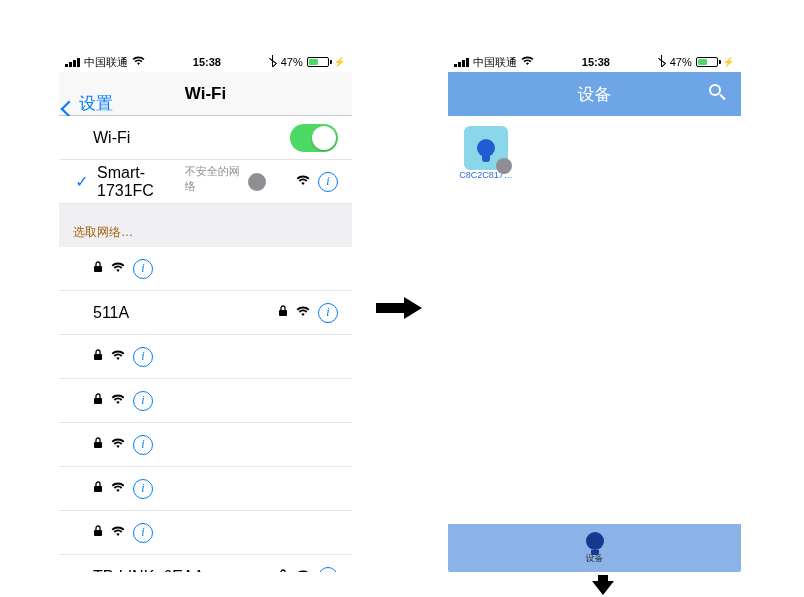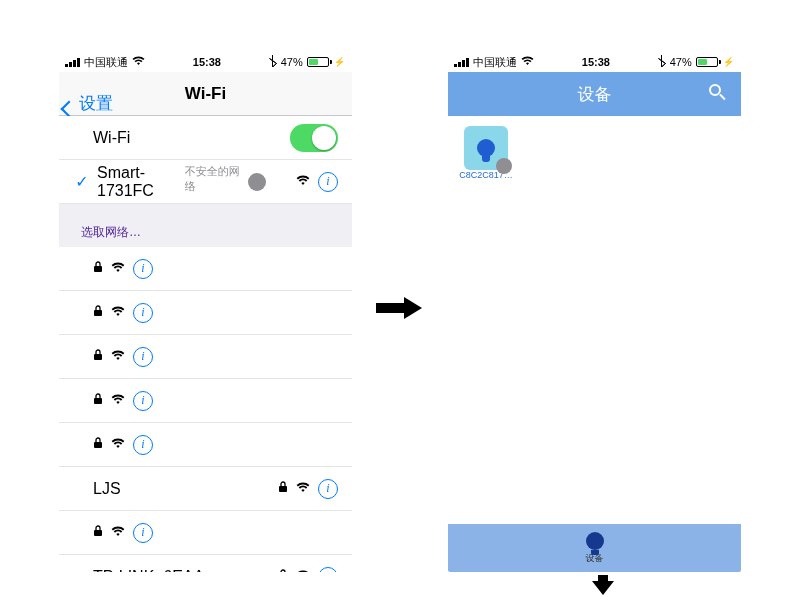--- a/index.html
+++ b/index.html
@@ -89,21 +89,21 @@
   
   .wifi-g { font-size:13px; }
 
   .info {
     width:20px; height:20px; border:1.5px solid #007aff; border-radius:50%;
     color:#007aff; display:flex; align-items:center; justify-content:center;
     font-size:12px; font-family: Georgia, serif; font-style:italic;
   }
 
   .section-header {
-    padding: 20px 14px 6px 22px; font-size:12px; color:#4c1d95;
+    padding: 20px 14px 6px 14px; font-size:12px; color:#a16207;
     background:#efeff4;
   }
 
   .net-row { padding-left: 34px; }
 
   
   .app-nav {
     height:44px; background:#6ea5e6; display:flex; align-items:center; justify-content:center;
     color:#fff; position:relative;
   }
@@ -245,69 +245,69 @@
               <rect x="1" y="5" width="8" height="6" rx="1" fill="#000"></rect>
               <path d="M3 5 V3 a2 2 0 0 1 4 0 V5" fill="none" stroke="#000" stroke-width="1.3"></path>
             </svg></span>
         <span class="wifi-g"><svg width="14" height="11" viewBox="0 0 14 11">
               <path d="M7 10 L5.3 8.1 a2.3 2.3 0 0 1 3.4 0 Z M2.7 5.3 a6.3 6.3 0 0 1 8.6 0 l-1.3 1.4 a4.3 4.3 0 0 0 -6 0 Z M0.6 3 a9.5 9.5 0 0 1 12.8 0 l-1.3 1.4 a7.5 7.5 0 0 0 -10.2 0 Z" fill="#000"></path>
             </svg></span>
         <span class="info">i</span>
       </div>
     </div>
     <div class="row net-row">
-      <div class="right-icons">
-        <span class="lock"><svg width="10" height="12" viewBox="0 0 10 12">
-              <rect x="1" y="5" width="8" height="6" rx="1" fill="#000"></rect>
-              <path d="M3 5 V3 a2 2 0 0 1 4 0 V5" fill="none" stroke="#000" stroke-width="1.3"></path>
-            </svg></span>
-        <span class="wifi-g"><svg width="14" height="11" viewBox="0 0 14 11">
-              <path d="M7 10 L5.3 8.1 a2.3 2.3 0 0 1 3.4 0 Z M2.7 5.3 a6.3 6.3 0 0 1 8.6 0 l-1.3 1.4 a4.3 4.3 0 0 0 -6 0 Z M0.6 3 a9.5 9.5 0 0 1 12.8 0 l-1.3 1.4 a7.5 7.5 0 0 0 -10.2 0 Z" fill="#000"></path>
-            </svg></span>
-        <span class="info">i</span>
-      </div>
-    </div>
-    <div class="row net-row">
-      <div class="right-icons">
-        <span class="lock"><svg width="10" height="12" viewBox="0 0 10 12">
-              <rect x="1" y="5" width="8" height="6" rx="1" fill="#000"></rect>
-              <path d="M3 5 V3 a2 2 0 0 1 4 0 V5" fill="none" stroke="#000" stroke-width="1.3"></path>
-            </svg></span>
-        <span class="wifi-g"><svg width="14" height="11" viewBox="0 0 14 11">
-              <path d="M7 10 L5.3 8.1 a2.3 2.3 0 0 1 3.4 0 Z M2.7 5.3 a6.3 6.3 0 0 1 8.6 0 l-1.3 1.4 a4.3 4.3 0 0 0 -6 0 Z M0.6 3 a9.5 9.5 0 0 1 12.8 0 l-1.3 1.4 a7.5 7.5 0 0 0 -10.2 0 Z" fill="#000"></path>
-            </svg></span>
-        <span class="info">i</span>
-      </div>
-    </div>
-    <div class="row net-row">
-      <div class="right-icons">
-        <span class="lock"><svg width="10" height="12" viewBox="0 0 10 12">
-              <rect x="1" y="5" width="8" height="6" rx="1" fill="#000"></rect>
-              <path d="M3 5 V3 a2 2 0 0 1 4 0 V5" fill="none" stroke="#000" stroke-width="1.3"></path>
-            </svg></span>
-        <span class="wifi-g"><svg width="14" height="11" viewBox="0 0 14 11">
-              <path d="M7 10 L5.3 8.1 a2.3 2.3 0 0 1 3.4 0 Z M2.7 5.3 a6.3 6.3 0 0 1 8.6 0 l-1.3 1.4 a4.3 4.3 0 0 0 -6 0 Z M0.6 3 a9.5 9.5 0 0 1 12.8 0 l-1.3 1.4 a7.5 7.5 0 0 0 -10.2 0 Z" fill="#000"></path>
-            </svg></span>
-        <span class="info">i</span>
-      </div>
-    </div>
-    <div class="row net-row">
-      <div class="right-icons">
-        <span class="lock"><svg width="10" height="12" viewBox="0 0 10 12">
-              <rect x="1" y="5" width="8" height="6" rx="1" fill="#000"></rect>
-              <path d="M3 5 V3 a2 2 0 0 1 4 0 V5" fill="none" stroke="#000" stroke-width="1.3"></path>
-            </svg></span>
-        <span class="wifi-g"><svg width="14" height="11" viewBox="0 0 14 11">
-              <path d="M7 10 L5.3 8.1 a2.3 2.3 0 0 1 3.4 0 Z M2.7 5.3 a6.3 6.3 0 0 1 8.6 0 l-1.3 1.4 a4.3 4.3 0 0 0 -6 0 Z M0.6 3 a9.5 9.5 0 0 1 12.8 0 l-1.3 1.4 a7.5 7.5 0 0 0 -10.2 0 Z" fill="#000"></path>
-            </svg></span>
-        <span class="info">i</span>
-      </div>
-    </div>
-    <div class="row net-row">
-      <span class="label">LJS</span>
+      <span class="label">511A</span>
+      <div class="right-icons">
+        <span class="lock"><svg width="10" height="12" viewBox="0 0 10 12">
+              <rect x="1" y="5" width="8" height="6" rx="1" fill="#000"></rect>
+              <path d="M3 5 V3 a2 2 0 0 1 4 0 V5" fill="none" stroke="#000" stroke-width="1.3"></path>
+            </svg></span>
+        <span class="wifi-g"><svg width="14" height="11" viewBox="0 0 14 11">
+              <path d="M7 10 L5.3 8.1 a2.3 2.3 0 0 1 3.4 0 Z M2.7 5.3 a6.3 6.3 0 0 1 8.6 0 l-1.3 1.4 a4.3 4.3 0 0 0 -6 0 Z M0.6 3 a9.5 9.5 0 0 1 12.8 0 l-1.3 1.4 a7.5 7.5 0 0 0 -10.2 0 Z" fill="#000"></path>
+            </svg></span>
+        <span class="info">i</span>
+      </div>
+    </div>
+    <div class="row net-row">
+      <div class="right-icons">
+        <span class="lock"><svg width="10" height="12" viewBox="0 0 10 12">
+              <rect x="1" y="5" width="8" height="6" rx="1" fill="#000"></rect>
+              <path d="M3 5 V3 a2 2 0 0 1 4 0 V5" fill="none" stroke="#000" stroke-width="1.3"></path>
+            </svg></span>
+        <span class="wifi-g"><svg width="14" height="11" viewBox="0 0 14 11">
+              <path d="M7 10 L5.3 8.1 a2.3 2.3 0 0 1 3.4 0 Z M2.7 5.3 a6.3 6.3 0 0 1 8.6 0 l-1.3 1.4 a4.3 4.3 0 0 0 -6 0 Z M0.6 3 a9.5 9.5 0 0 1 12.8 0 l-1.3 1.4 a7.5 7.5 0 0 0 -10.2 0 Z" fill="#000"></path>
+            </svg></span>
+        <span class="info">i</span>
+      </div>
+    </div>
+    <div class="row net-row">
+      <div class="right-icons">
+        <span class="lock"><svg width="10" height="12" viewBox="0 0 10 12">
+              <rect x="1" y="5" width="8" height="6" rx="1" fill="#000"></rect>
+              <path d="M3 5 V3 a2 2 0 0 1 4 0 V5" fill="none" stroke="#000" stroke-width="1.3"></path>
+            </svg></span>
+        <span class="wifi-g"><svg width="14" height="11" viewBox="0 0 14 11">
+              <path d="M7 10 L5.3 8.1 a2.3 2.3 0 0 1 3.4 0 Z M2.7 5.3 a6.3 6.3 0 0 1 8.6 0 l-1.3 1.4 a4.3 4.3 0 0 0 -6 0 Z M0.6 3 a9.5 9.5 0 0 1 12.8 0 l-1.3 1.4 a7.5 7.5 0 0 0 -10.2 0 Z" fill="#000"></path>
+            </svg></span>
+        <span class="info">i</span>
+      </div>
+    </div>
+    <div class="row net-row">
+      <div class="right-icons">
+        <span class="lock"><svg width="10" height="12" viewBox="0 0 10 12">
+              <rect x="1" y="5" width="8" height="6" rx="1" fill="#000"></rect>
+              <path d="M3 5 V3 a2 2 0 0 1 4 0 V5" fill="none" stroke="#000" stroke-width="1.3"></path>
+            </svg></span>
+        <span class="wifi-g"><svg width="14" height="11" viewBox="0 0 14 11">
+              <path d="M7 10 L5.3 8.1 a2.3 2.3 0 0 1 3.4 0 Z M2.7 5.3 a6.3 6.3 0 0 1 8.6 0 l-1.3 1.4 a4.3 4.3 0 0 0 -6 0 Z M0.6 3 a9.5 9.5 0 0 1 12.8 0 l-1.3 1.4 a7.5 7.5 0 0 0 -10.2 0 Z" fill="#000"></path>
+            </svg></span>
+        <span class="info">i</span>
+      </div>
+    </div>
+    <div class="row net-row">
       <div class="right-icons">
         <span class="lock"><svg width="10" height="12" viewBox="0 0 10 12">
               <rect x="1" y="5" width="8" height="6" rx="1" fill="#000"></rect>
               <path d="M3 5 V3 a2 2 0 0 1 4 0 V5" fill="none" stroke="#000" stroke-width="1.3"></path>
             </svg></span>
         <span class="wifi-g"><svg width="14" height="11" viewBox="0 0 14 11">
               <path d="M7 10 L5.3 8.1 a2.3 2.3 0 0 1 3.4 0 Z M2.7 5.3 a6.3 6.3 0 0 1 8.6 0 l-1.3 1.4 a4.3 4.3 0 0 0 -6 0 Z M0.6 3 a9.5 9.5 0 0 1 12.8 0 l-1.3 1.4 a7.5 7.5 0 0 0 -10.2 0 Z" fill="#000"></path>
             </svg></span>
         <span class="info">i</span>
       </div>

